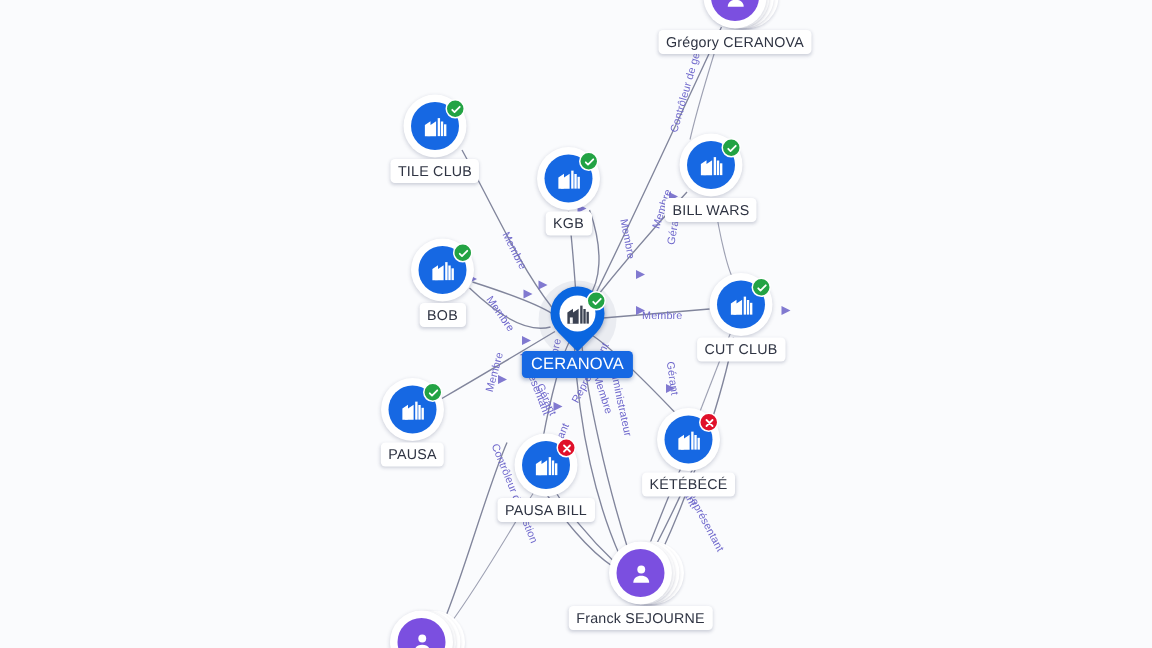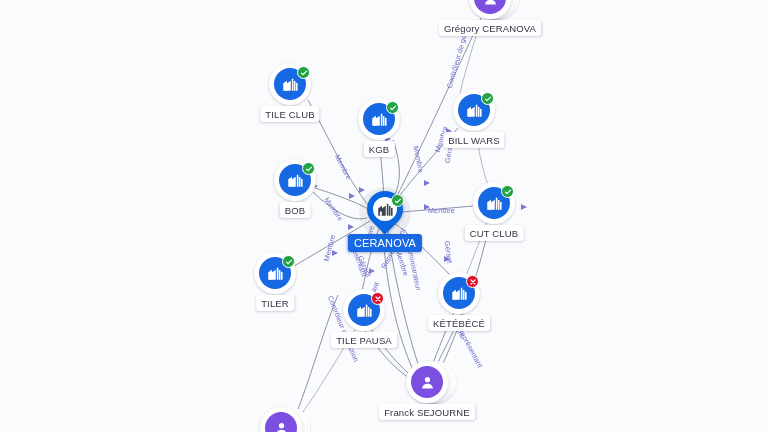--- a/index.html
+++ b/index.html
@@ -373,39 +373,39 @@
             <rect x="17.2" y="8" width="2.1" height="13" fill="#ffffff"></rect>
             <rect x="20" y="10.5" width="2.1" height="10.5" fill="#ffffff"></rect>
             <rect x="5.2" y="15.5" width="2.6" height="5.5" fill="#ffffff" opacity="0.95"></rect>
           </svg>
         </div>
         <div class="node-badge ok">
           <svg width="8" height="8" viewBox="0 0 16 16" aria-hidden="true">
             <path d="M3 8.4l3 3 7-7" stroke="#ffffff" stroke-width="2.4" fill="none" stroke-linecap="round" stroke-linejoin="round"></path>
           </svg>
         </div>
-        <div class="node-label">TILER</div>
+        <div class="node-label">PAUSA</div>
       </div>
       <div class="node" style="left: 364px; top: 310px;">
         <div class="node-ring"></div>
         <div class="node-disc">
           <svg width="18" height="18" viewBox="0 0 24 24" aria-hidden="true">
             <path fill="#ffffff" d="M3 21V11l5-3.2V11l5-3.2V21H3z"></path>
             <rect x="14.4" y="5" width="2.1" height="16" fill="#ffffff"></rect>
             <rect x="17.2" y="8" width="2.1" height="13" fill="#ffffff"></rect>
             <rect x="20" y="10.5" width="2.1" height="10.5" fill="#ffffff"></rect>
             <rect x="5.2" y="15.5" width="2.6" height="5.5" fill="#ffffff" opacity="0.95"></rect>
           </svg>
         </div>
         <div class="node-badge ko">
           <svg width="8" height="8" viewBox="0 0 16 16" aria-hidden="true">
             <path d="M4 4l8 8M12 4l-8 8" stroke="#ffffff" stroke-width="2.4" stroke-linecap="round"></path>
           </svg>
         </div>
-        <div class="node-label">TILE PAUSA</div>
+        <div class="node-label">PAUSA BILL</div>
       </div>
       <div class="node" style="left: 459px; top: 293px;">
         <div class="node-ring"></div>
         <div class="node-disc">
           <svg width="18" height="18" viewBox="0 0 24 24" aria-hidden="true">
             <path fill="#ffffff" d="M3 21V11l5-3.2V11l5-3.2V21H3z"></path>
             <rect x="14.4" y="5" width="2.1" height="16" fill="#ffffff"></rect>
             <rect x="17.2" y="8" width="2.1" height="13" fill="#ffffff"></rect>
             <rect x="20" y="10.5" width="2.1" height="10.5" fill="#ffffff"></rect>
             <rect x="5.2" y="15.5" width="2.6" height="5.5" fill="#ffffff" opacity="0.95"></rect>

